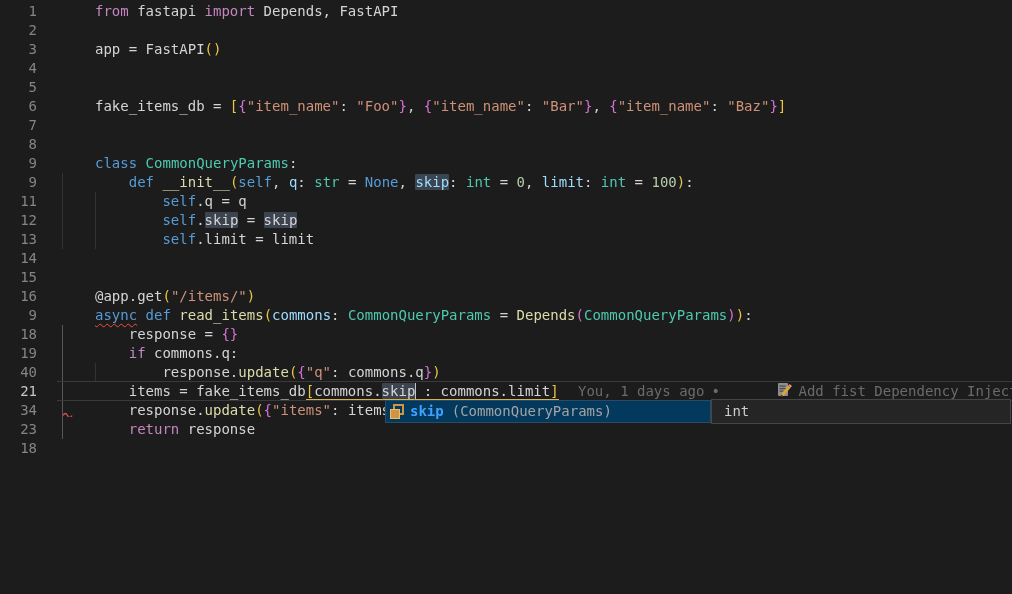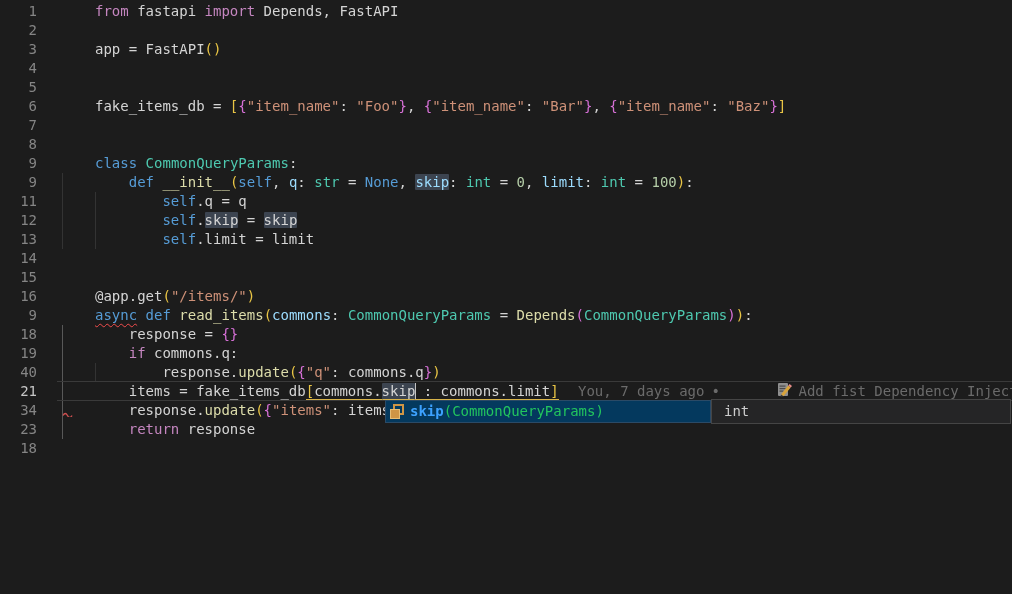--- a/index.html
+++ b/index.html
@@ -35,21 +35,21 @@
     width:326px;height:23px;box-sizing:border-box;
     background:#04395e;border:1px solid #2b4a66;
     display:flex;align-items:center;padding-left:3px;
   }
   #suggest-doc{
     width:300px;height:25px;box-sizing:border-box;margin-top:-1px;
     background:#252526;border:1px solid #454545;
     display:flex;align-items:center;padding-left:12px;color:#cccccc;
   }
   .match{color:#3da2ff;font-weight:bold;}
-  .detail{color:#22c55e;}
+  .detail{color:#a3a3a3;margin-left:8px;}
   
   .prop-icon{position:relative;width:17px;height:16px;margin-right:4px;flex:none;}
   .prop-icon .back{position:absolute;right:2px;top:0;width:7px;height:7px;border:2px solid #cf9545;background:transparent;}
   .prop-icon .front{position:absolute;left:1px;bottom:1px;width:8px;height:8px;background:#cf9545;border:1px solid #e7bd74;}
   .deco-svg{position:absolute;z-index:5;}
 </style>
 </head>
 <body>
 
 <div id="root">
@@ -89,21 +89,21 @@
       <div class="ln">18</div>
     </div>
 
   <div id="code"><div class="code-line"><span style="color: rgb(197, 134, 192);">from</span><span style="color: rgb(212, 212, 212);"> fastapi </span><span style="color: rgb(197, 134, 192);">import</span><span style="color: rgb(212, 212, 212);"> Depends, FastAPI</span></div><div class="code-line"></div><div class="code-line"><span style="color: rgb(212, 212, 212);">app = FastAPI</span><span style="color: rgb(233, 197, 69);">()</span></div><div class="code-line"></div><div class="code-line"></div><div class="code-line"><span style="color: rgb(212, 212, 212);">fake_items_db = </span><span style="color: rgb(233, 197, 69);">[</span><span style="color: rgb(214, 112, 214);">{</span><span style="color: rgb(206, 145, 120);">"item_name"</span><span style="color: rgb(212, 212, 212);">: </span><span style="color: rgb(206, 145, 120);">"Foo"</span><span style="color: rgb(214, 112, 214);">}</span><span style="color: rgb(212, 212, 212);">, </span><span style="color: rgb(214, 112, 214);">{</span><span style="color: rgb(206, 145, 120);">"item_name"</span><span style="color: rgb(212, 212, 212);">: </span><span style="color: rgb(206, 145, 120);">"Bar"</span><span style="color: rgb(214, 112, 214);">}</span><span style="color: rgb(212, 212, 212);">, </span><span style="color: rgb(214, 112, 214);">{</span><span style="color: rgb(206, 145, 120);">"item_name"</span><span style="color: rgb(212, 212, 212);">: </span><span style="color: rgb(206, 145, 120);">"Baz"</span><span style="color: rgb(214, 112, 214);">}</span><span style="color: rgb(233, 197, 69);">]</span></div><div class="code-line"></div><div class="code-line"></div><div class="code-line"><span style="color: rgb(86, 156, 214);">class</span><span style="color: rgb(212, 212, 212);"> </span><span style="color: rgb(78, 201, 176);">CommonQueryParams</span><span style="color: rgb(212, 212, 212);">:</span></div><div class="code-line"><span style="color: rgb(212, 212, 212);">    </span><span style="color: rgb(86, 156, 214);">def</span><span style="color: rgb(212, 212, 212);"> </span><span style="color: rgb(220, 220, 170);">__init__</span><span style="color: rgb(233, 197, 69);">(</span><span style="color: rgb(86, 156, 214);">self</span><span style="color: rgb(212, 212, 212);">, </span><span style="color: rgb(156, 220, 254);">q</span><span style="color: rgb(212, 212, 212);">: </span><span style="color: rgb(78, 201, 176);">str</span><span style="color: rgb(212, 212, 212);"> = </span><span style="color: rgb(86, 156, 214);">None</span><span style="color: rgb(212, 212, 212);">, </span><span class="word-hl" style="color: rgb(156, 220, 254);">skip</span><span style="color: rgb(212, 212, 212);">: </span><span style="color: rgb(78, 201, 176);">int</span><span style="color: rgb(212, 212, 212);"> = </span><span style="color: rgb(181, 206, 168);">0</span><span style="color: rgb(212, 212, 212);">, </span><span style="color: rgb(156, 220, 254);">limit</span><span style="color: rgb(212, 212, 212);">: </span><span style="color: rgb(78, 201, 176);">int</span><span style="color: rgb(212, 212, 212);"> = </span><span style="color: rgb(181, 206, 168);">100</span><span style="color: rgb(233, 197, 69);">)</span><span style="color: rgb(212, 212, 212);">:</span></div><div class="code-line"><span style="color: rgb(212, 212, 212);">        </span><span style="color: rgb(86, 156, 214);">self</span><span style="color: rgb(212, 212, 212);">.q = q</span></div><div class="code-line"><span style="color: rgb(212, 212, 212);">        </span><span style="color: rgb(86, 156, 214);">self</span><span style="color: rgb(212, 212, 212);">.</span><span class="word-hl" style="color: rgb(212, 212, 212);">skip</span><span style="color: rgb(212, 212, 212);"> = </span><span class="word-hl" style="color: rgb(212, 212, 212);">skip</span></div><div class="code-line"><span style="color: rgb(212, 212, 212);">        </span><span style="color: rgb(86, 156, 214);">self</span><span style="color: rgb(212, 212, 212);">.limit = limit</span></div><div class="code-line"></div><div class="code-line"></div><div class="code-line"><span style="color: rgb(212, 212, 212);">@app.get</span><span style="color: rgb(233, 197, 69);">(</span><span style="color: rgb(206, 145, 120);">"/items/"</span><span style="color: rgb(233, 197, 69);">)</span></div><div class="code-line"><span class="sq-red" style="color: rgb(86, 156, 214);">async</span><span style="color: rgb(212, 212, 212);"> </span><span style="color: rgb(86, 156, 214);">def</span><span style="color: rgb(212, 212, 212);"> </span><span style="color: rgb(220, 220, 170);">read_items</span><span style="color: rgb(233, 197, 69);">(</span><span style="color: rgb(156, 220, 254);">commons</span><span style="color: rgb(212, 212, 212);">: </span><span style="color: rgb(78, 201, 176);">CommonQueryParams</span><span style="color: rgb(212, 212, 212);"> = </span><span style="color: rgb(220, 220, 170);">Depends</span><span style="color: rgb(214, 112, 214);">(</span><span style="color: rgb(78, 201, 176);">CommonQueryParams</span><span style="color: rgb(214, 112, 214);">)</span><span style="color: rgb(233, 197, 69);">)</span><span style="color: rgb(212, 212, 212);">:</span></div><div class="code-line"><span style="color: rgb(212, 212, 212);">    response = </span><span style="color: rgb(214, 112, 214);">{}</span></div><div class="code-line"><span style="color: rgb(212, 212, 212);">    </span><span style="color: rgb(197, 134, 192);">if</span><span style="color: rgb(212, 212, 212);"> commons.q:</span></div><div class="code-line"><span style="color: rgb(212, 212, 212);">        response.</span><span style="color: rgb(220, 220, 170);">update</span><span style="color: rgb(233, 197, 69);">(</span><span style="color: rgb(214, 112, 214);">{</span><span style="color: rgb(206, 145, 120);">"q"</span><span style="color: rgb(212, 212, 212);">: commons.q</span><span style="color: rgb(214, 112, 214);">}</span><span style="color: rgb(233, 197, 69);">)</span></div><div class="code-line"><span style="color: rgb(212, 212, 212);">    items = fake_items_db</span><span class="u-gold" style="color: rgb(233, 197, 69);">[</span><span class="u-gold" style="color: rgb(212, 212, 212);">commons.</span><span class="word-hl u-gold" style="color: rgb(212, 212, 212);">skip</span><span class="cursor"></span><span class="u-gold" style="color: rgb(212, 212, 212);"> : commons.limit</span><span class="u-gold" style="color: rgb(233, 197, 69);">]</span></div><div class="code-line"><span style="color: rgb(212, 212, 212);">    response.</span><span style="color: rgb(220, 220, 170);">update</span><span style="color: rgb(233, 197, 69);">(</span><span style="color: rgb(214, 112, 214);">{</span><span style="color: rgb(206, 145, 120);">"items"</span><span style="color: rgb(212, 212, 212);">: items</span><span style="color: rgb(214, 112, 214);">}</span><span style="color: rgb(233, 197, 69);">)</span></div><div class="code-line"><span style="color: rgb(212, 212, 212);">    </span><span style="color: rgb(197, 134, 192);">return</span><span style="color: rgb(212, 212, 212);"> response</span></div><div class="code-line"></div></div>
 
   <svg class="deco-svg" style="left:62px;top:410px;" width="12" height="7" viewBox="0 0 12 7">
     <path d="M1 5.5 Q3.25 1.5 5.5 5.5 T10 5.5" fill="none" stroke="#cd4f4f" stroke-width="1.3"></path>
   </svg>
 
   <div id="blame">
-    <span>You, 7 days ago</span>
+    <span>You, 1 days ago</span>
     <span class="sep">•</span>
     <span class="memo">
       <svg width="15" height="15" viewBox="0 0 15 15">
         <rect x="1" y="1" width="10" height="13" rx="1" fill="#8f8f8f"></rect>
         <rect x="2.5" y="3.5" width="6" height="1.2" fill="#4a4a4a"></rect>
         <rect x="2.5" y="6" width="6" height="1.2" fill="#4a4a4a"></rect>
         <rect x="2.5" y="8.5" width="4" height="1.2" fill="#4a4a4a"></rect>
         <path d="M4 12.6 L11.3 3.6 L13.7 5.6 L6.4 14.3 Z" fill="#d9a43b"></path>
         <path d="M11.3 3.6 L12.6 2 L15 4 L13.7 5.6 Z" fill="#e88c8c"></path>
         <path d="M4 12.6 L6.4 14.3 L3.4 15 Z" fill="#3a3a3a"></path>

